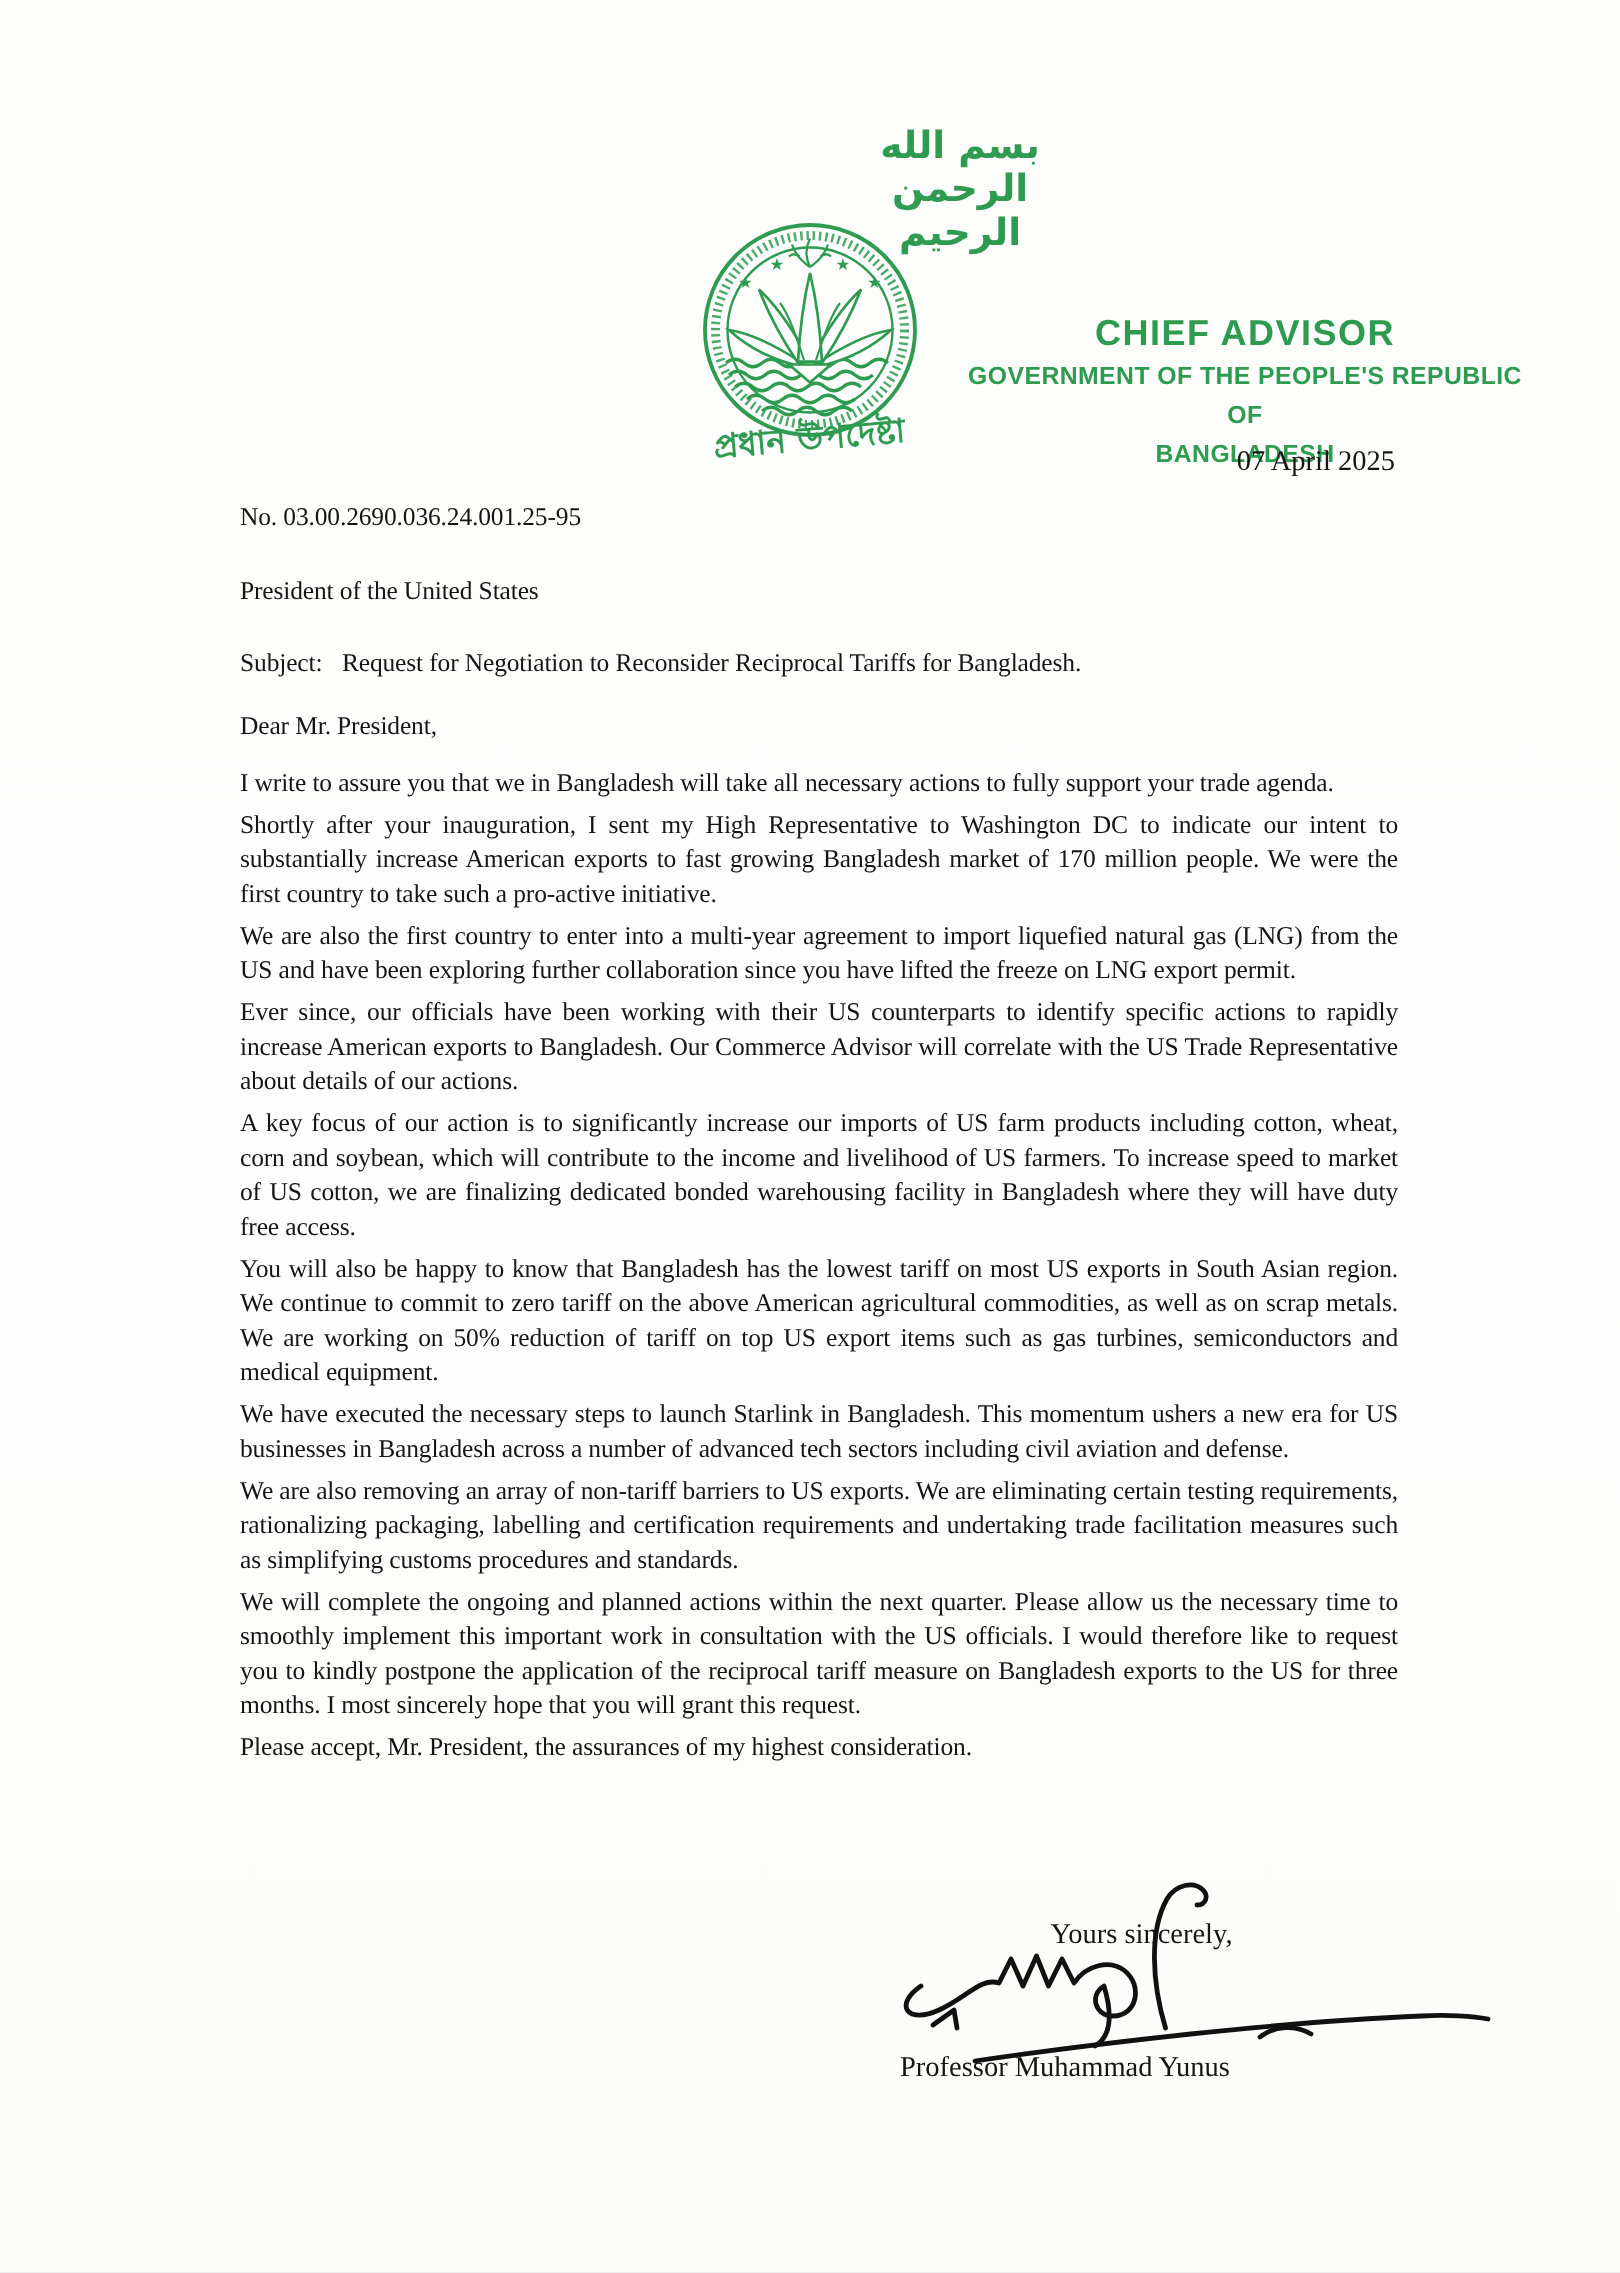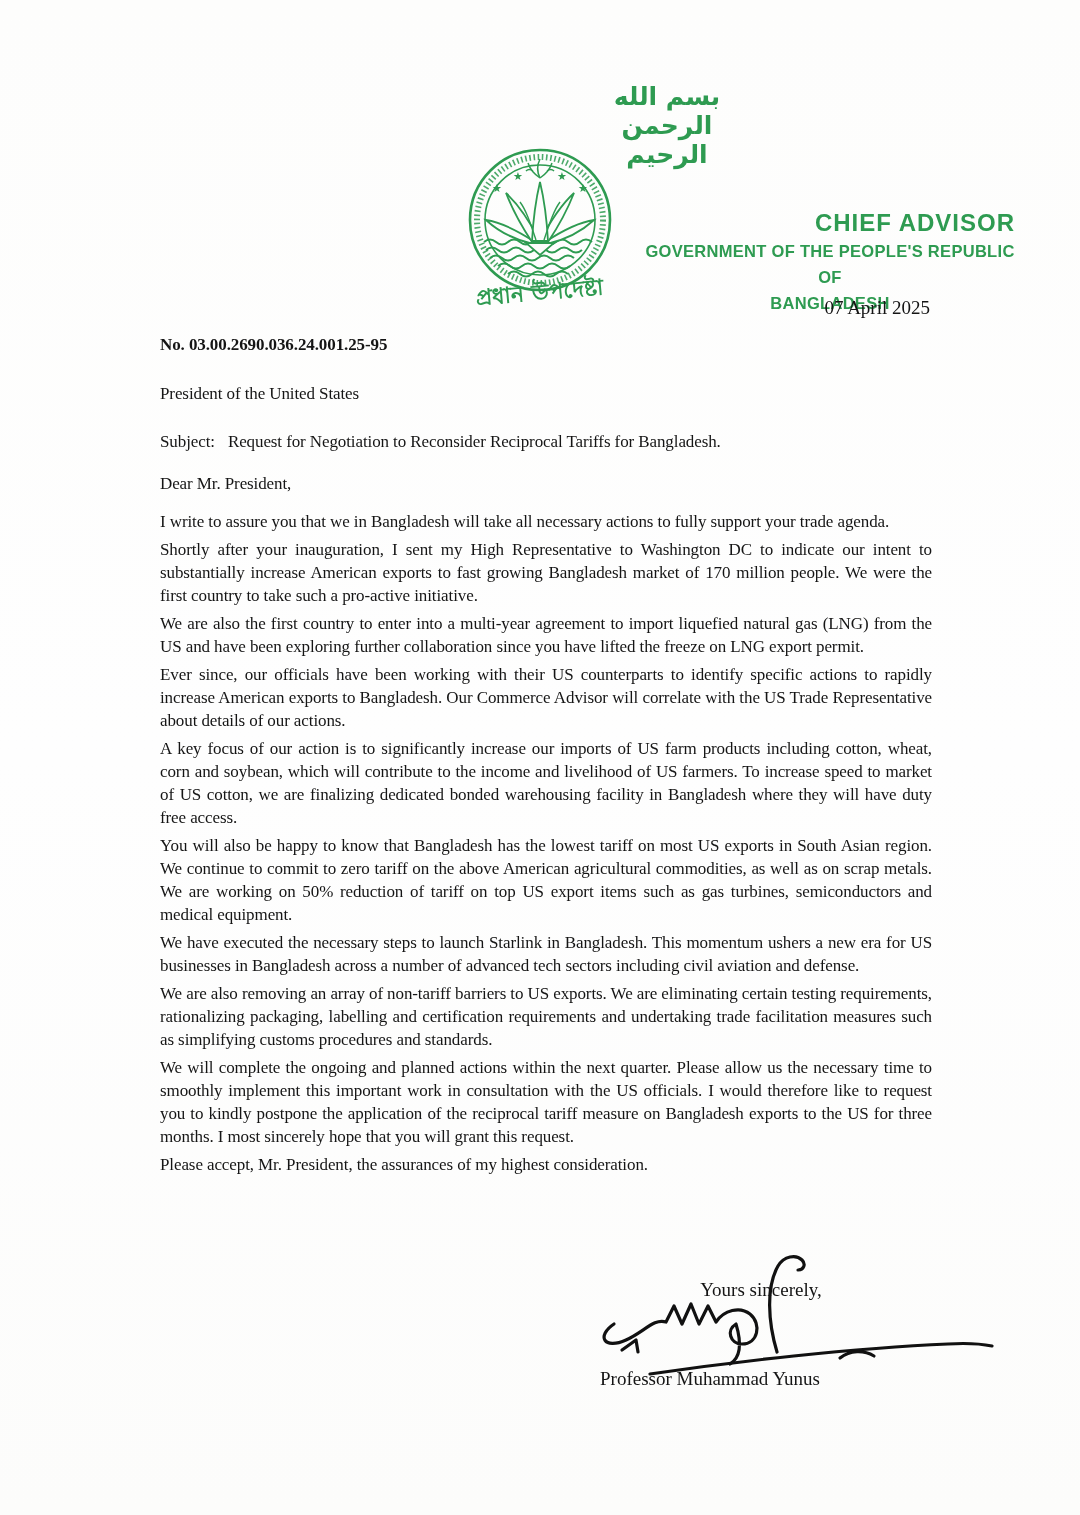--- a/index.html
+++ b/index.html
@@ -6,46 +6,46 @@
   .page{
     position:relative;
     width:1080px;height:1515px;
     background:#fefefdf5;
     background:linear-gradient(180deg,#fdfdfc 0%,#fefefe 50%,#fcfcfb 100%);
     overflow:hidden;
     font-family:"Liberation Serif", serif;
     color:#151515;
   }
   .bismillah{
-    position:absolute;left:582px;top:82px;width:170px;
+    position:absolute;left:555px;top:82px;width:170px;
     text-align:center;
     font-family:"DejaVu Sans", sans-serif;
     font-size:25px;font-weight:bold;color:#2e9b51;
     direction:rtl;
   }
   .emblem{position:absolute;left:440px;top:148px;width:200px;height:170px;}
   .emblem svg{display:block;}
   .hdr{
     position:absolute;left:645px;top:208px;width:370px;
     text-align:center;
     font-family:"Liberation Sans", sans-serif;
     color:#2e9b51;
   }
-  .hdr .title{font-size:24px;font-weight:bold;letter-spacing:1px;line-height:30px;text-align:right;}
+  .hdr .title{font-size:24px;font-weight:bold;letter-spacing:1px;line-height:30px;}
   .hdr .org{font-size:16.5px;font-weight:bold;letter-spacing:.3px;line-height:26px;}
   .date{
     position:absolute;right:150px;top:296px;
     font-size:19px;line-height:23px;
   }
   .body-block{
     position:absolute;left:160px;top:333px;width:772px;
     font-size:17px;line-height:23px;
     letter-spacing:-0.1px;
   }
-  .ref{line-height:23px;font-weight:bold;}
+  .ref{line-height:23px;}
   .recipient{margin-top:26px;}
   .subject{margin-top:25px;}
   .subject .sub-label{margin-right:13px;}
   .salutation{margin-top:19px;}
   .body-block p{
     margin:5px 0 0 0;
     text-align:justify;
   }
   .body-block p.first{margin-top:15px;}
   .closing{

